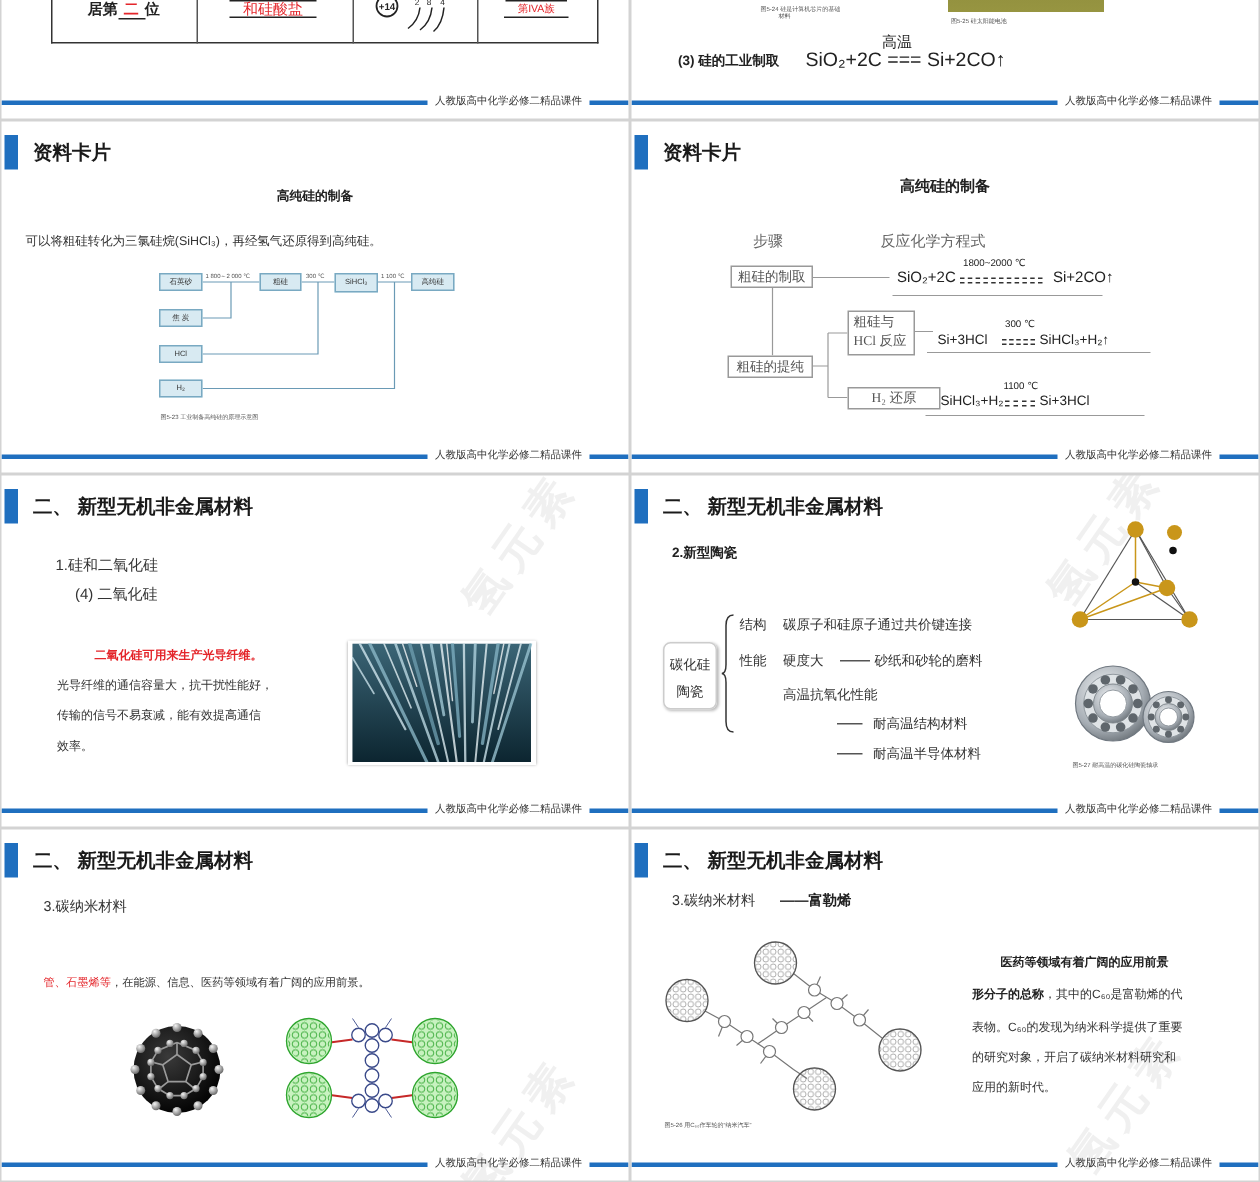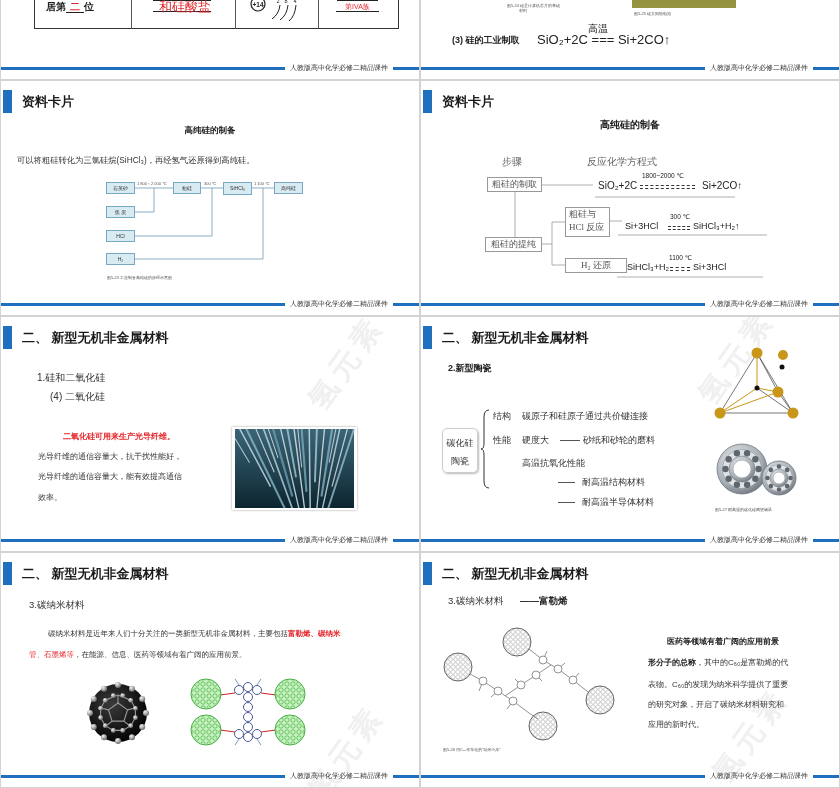--- a/index.html
+++ b/index.html
@@ -32,26 +32,26 @@
 <body>
 
 <div class="grid">
 
   <div class="slide" style="left:1px;top:-155px">
     <div style="position:absolute;left:33px;top:120px;width:365px;height:64px;border:1.5px solid #333;border-top:none"></div>
     <div class="vline" style="left:130px;top:120px;height:64px"></div>
     <div class="vline" style="left:234px;top:120px;height:64px"></div>
     <div class="vline" style="left:317px;top:120px;height:64px"></div>
 
-    <div class="t" style="left:45px;top:156px;width:97px;text-align:left;font-size:10px;font-weight:bold;line-height:12px">
+    <div class="t" style="left:33px;top:156px;width:97px;text-align:center;font-size:10px;font-weight:bold;line-height:12px">
       <span>居第</span><span class="red" style="border-bottom:1px solid #222;padding:0 4px">二</span><span>位</span>
     </div>
 
     <div class="hline" style="left:152px;top:155px;width:58px"></div>
-    <div class="t red" style="left:152px;top:157px;width:58px;text-align:right;font-size:13px;line-height:9px;border-bottom:1px solid #222">和硅酸盐</div>
+    <div class="t red" style="left:152px;top:157px;width:58px;text-align:center;font-size:10px;line-height:9px;border-bottom:1px solid #222">和硅酸盐</div>
 
     <svg style="position:absolute;left:247px;top:149px" width="52" height="32" viewBox="0 0 52 32">
       <circle cx="10" cy="10" r="7" fill="#fff" stroke="#222" stroke-width="1.2"></circle>
       <text x="10" y="12.5" font-size="6.5" font-weight="bold" text-anchor="middle" fill="#222" font-family="Liberation Sans, sans-serif">+14</text>
       <text x="30" y="9" font-size="5.5" text-anchor="middle" fill="#222" font-family="Liberation Sans, sans-serif">2</text>
       <text x="38" y="9" font-size="5.5" text-anchor="middle" fill="#222" font-family="Liberation Sans, sans-serif">8</text>
       <text x="47" y="9" font-size="5.5" text-anchor="middle" fill="#222" font-family="Liberation Sans, sans-serif">4</text>
       <path d="M32,11 Q31,20 24,25" fill="none" stroke="#222" stroke-width="1"></path>
       <path d="M40,11 Q39,21 32,26" fill="none" stroke="#222" stroke-width="1"></path>
       <path d="M48,11 Q47,22 41,27" fill="none" stroke="#222" stroke-width="1"></path>
@@ -175,21 +175,21 @@
   </div>
 
   <div class="slide" style="left:1px;top:317px">
     <div class="wm" style="left:298px;top:78px">氢元素</div>
     <div class="marker"></div>
     <div class="slide-title">二、 新型无机非金属材料</div>
     <div class="t" style="left:36px;top:55px;font-size:10px;line-height:12px;color:#333">1.硅和二氧化硅</div>
     <div class="t" style="left:49px;top:74px;font-size:10px;line-height:12px;color:#333">(4) 二氧化硅</div>
     <div class="t red" style="left:62px;top:115px;font-size:8px;font-weight:bold;line-height:10px">二氧化硅可用来生产光导纤维。</div>
     <div class="t" style="left:37px;top:135px;font-size:8px;line-height:10px;color:#333">光导纤维的通信容量大，抗干扰性能好，</div>
-    <div class="t" style="left:37px;top:155px;font-size:8px;line-height:10px;color:#333">光导纤维的通信容量大，能有效提高通信</div>
+    <div class="t" style="left:37px;top:155px;font-size:8px;line-height:10px;color:#333">传输的信号不易衰减，能有效提高通信</div>
     <div class="t" style="left:37px;top:176px;font-size:8px;line-height:10px;color:#333">效率。</div>
 
     <svg style="position:absolute;left:231px;top:110px;border:2px solid #fff;box-shadow:0 0 2px #999" width="125" height="83" viewBox="0 0 125 83">
       <defs>
         <linearGradient id="fiberbg" x1="0" y1="0" x2="0" y2="1">
           <stop offset="0" stop-color="#3b6576"></stop>
             <stop offset="1" stop-color="#0c2530"></stop>
         </linearGradient>
       </defs>
       <rect width="125" height="83" fill="url(#fiberbg)"></rect>
@@ -323,23 +323,20 @@
       <span class="ft">人教版高中化学必修二精品课件</span>
       <div class="fl r"></div>
     </div>
   </div>
 
   <div class="slide" style="left:1px;top:553px">
     <div class="wm" style="left:298px;top:232px">氢元素</div>
     <div class="marker"></div>
     <div class="slide-title">二、 新型无机非金属材料</div>
     <div class="t" style="left:28px;top:46px;font-size:9.5px;line-height:12px;color:#333">3.碳纳米材料</div>
-    <div class="t" style="left:47px;top:76px;font-size:7.5px;line-height:10px;color:#333">
-      <span>碳纳米材料是近年来人们十分关注的一类新型无机非金属材料，主要包括</span><span class="red" style="font-weight:bold">富勒烯、碳纳米</span>
-    </div>
     <div class="t" style="left:28px;top:97px;font-size:7.5px;line-height:10px;color:#333">
       <span class="red" style="font-weight:normal">管、石墨烯等</span><span>，在能源、信息、医药等领域有着广阔的应用前景。</span>
     </div>
 
     <svg style="position:absolute;left:84px;top:124px" width="66" height="72" viewBox="0 0 66 72">
       <defs>
         <radialGradient id="fb" cx="40%" cy="35%" r="65%">
             <stop offset="0" stop-color="#3a3a3a"></stop>
             <stop offset="1" stop-color="#050505"></stop>
           </radialGradient>

